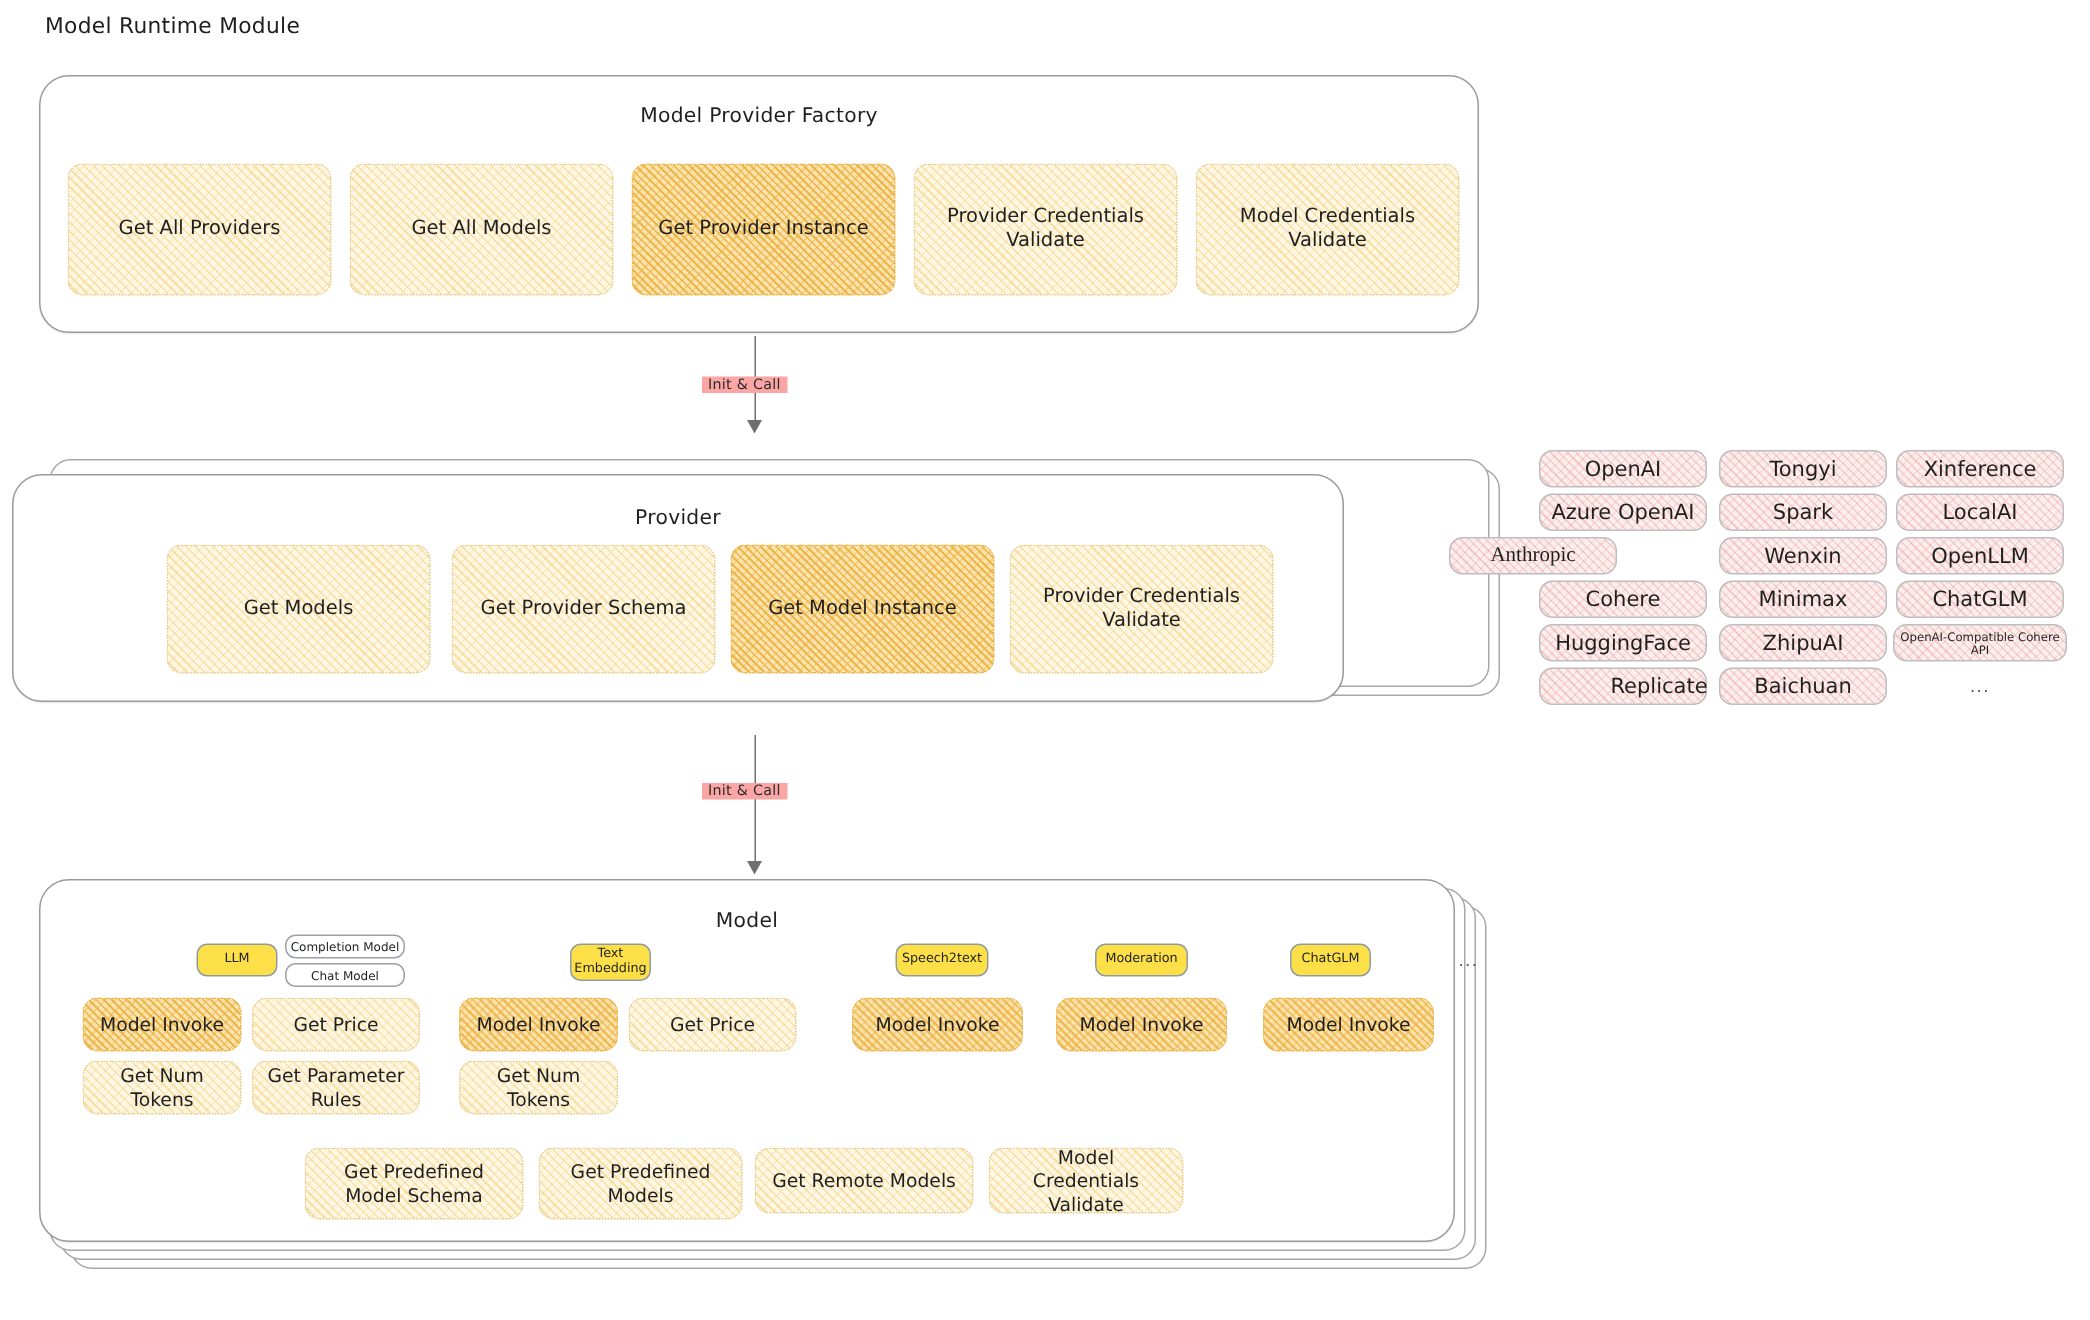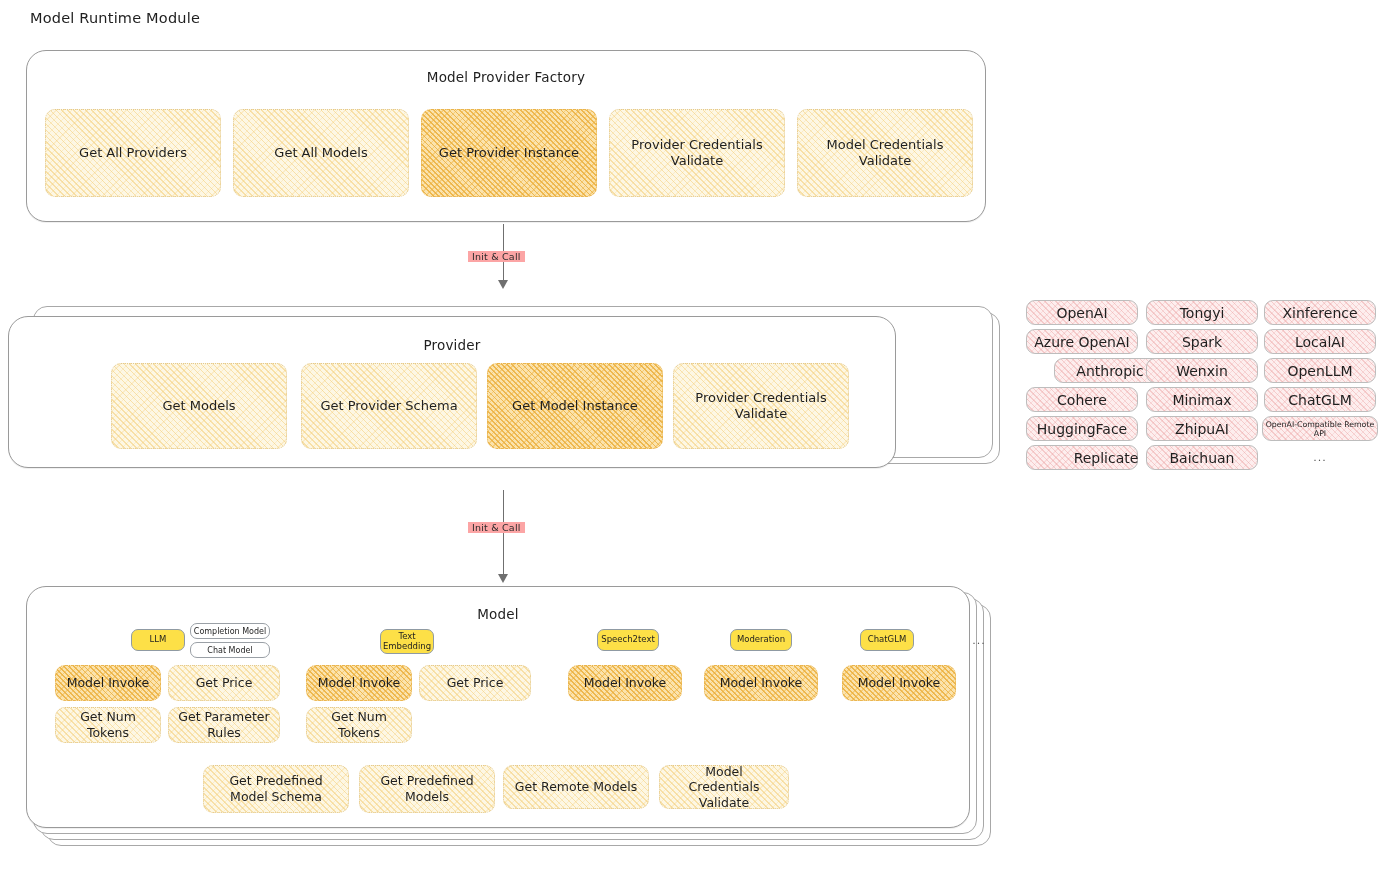--- a/index.html
+++ b/index.html
@@ -136,37 +136,37 @@
     <div class="mbox" style="left:102px; top:46px; width:176px; height:86px;">Get Models</div>
     <div class="mbox" style="left:292px; top:46px; width:176px; height:86px;">Get Provider Schema</div>
     <div class="mbox hl" style="left:478px; top:46px; width:176px; height:86px;">Get Model Instance</div>
     <div class="mbox" style="left:664px; top:46px; width:176px; height:86px;">Provider Credentials Validate</div>
   </div>
 
   <div>
 
     <div class="chip" style="left:1026px; top:300px; width:112px; height:25px;">OpenAI</div>
     <div class="chip" style="left:1026px; top:329px; width:112px; height:25px;">Azure OpenAI</div>
-    <div class="chip" style="left:1054px; top:358px; width:112px; height:25px;">Anthropic</div>
+    <div class="chip" style="left:966px; top:358px; width:112px; height:25px;font-family:Liberation Serif, serif;">Anthropic</div>
     <div class="chip" style="left:1026px; top:387px; width:112px; height:25px;">Cohere</div>
     <div class="chip" style="left:1026px; top:416px; width:112px; height:25px;">HuggingFace</div>
     <div class="chip" style="left:1026px; top:445px; width:112px; height:25px;padding-left:48px;">Replicate</div>
 
     <div class="chip" style="left:1146px; top:300px; width:112px; height:25px;">Tongyi</div>
     <div class="chip" style="left:1146px; top:329px; width:112px; height:25px;">Spark</div>
     <div class="chip" style="left:1146px; top:358px; width:112px; height:25px;">Wenxin</div>
     <div class="chip" style="left:1146px; top:387px; width:112px; height:25px;">Minimax</div>
     <div class="chip" style="left:1146px; top:416px; width:112px; height:25px;">ZhipuAI</div>
     <div class="chip" style="left:1146px; top:445px; width:112px; height:25px;">Baichuan</div>
 
     <div class="chip" style="left:1264px; top:300px; width:112px; height:25px;">Xinference</div>
     <div class="chip" style="left:1264px; top:329px; width:112px; height:25px;">LocalAI</div>
     <div class="chip" style="left:1264px; top:358px; width:112px; height:25px;">OpenLLM</div>
     <div class="chip" style="left:1264px; top:387px; width:112px; height:25px;">ChatGLM</div>
-    <div class="chip" style="left:1262px; top:416px; width:116px; height:25px; font-size:7.8px;">OpenAI-Compatible Remote API</div>
+    <div class="chip" style="left:1262px; top:416px; width:116px; height:25px; font-size:7.8px;">OpenAI-Compatible Cohere API</div>
     <div class="ellipsis-chip hand" style="left:1264px; top:445px; width:112px; height:25px;">...</div>
   </div>
 
   <div class="arrow-line" style="left:503px; top:490px; height:88px;"></div>
   <div class="arrow-head" style="left:498px; top:574px;"></div>
   <div class="arrow-label hand" style="left:468px; top:522px;">Init &amp; Call</div>
 
   <div class="deck-layer" style="left:47px; top:604px; width:944px; height:242px;"></div>
   <div class="deck-layer" style="left:40px; top:598px; width:944px; height:242px;"></div>
   <div class="deck-layer" style="left:33px; top:592px; width:944px; height:242px;"></div>

